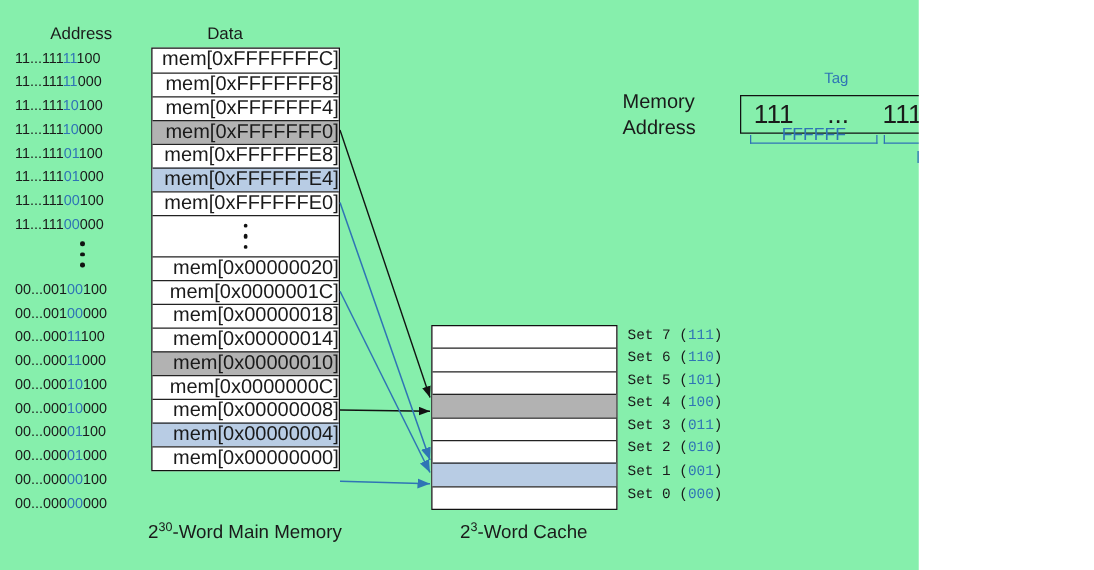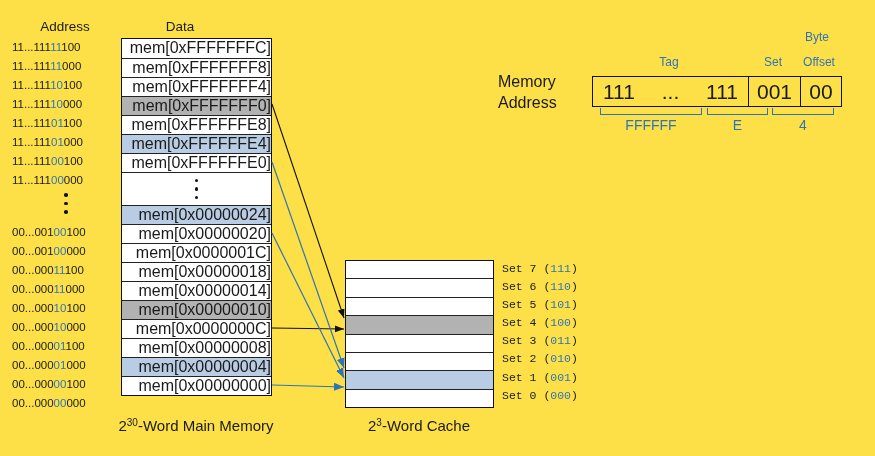--- a/index.html
+++ b/index.html
@@ -1,16 +1,16 @@
 <!DOCTYPE html>
 <html><head>
 <meta charset="utf-8">
 <style>
   html,body{margin:0;padding:0;background:#fff;}
-  .canvas{position:relative;width:875px;height:456px;background:#fde047;overflow:hidden;
+  .canvas{position:relative;width:735px;height:456px;background:#86efac;overflow:hidden;
           font-family:"Liberation Sans",sans-serif;color:#1a1a1a;}
   .abs{position:absolute;}
   
   .colhead{font-size:13.5px;text-align:center;}
   
   .addr-col{width:110px;text-align:left;padding-left:12px;}
   .arow{height:19px;line-height:19px;font-size:11.5px;white-space:pre;}
   .bits-blue{color:#2F74B5;}
   
   .mem-table{left:121px;top:38px;width:151px;border:1.5px solid #111;background:#fff;box-sizing:border-box;}
@@ -94,21 +94,20 @@
     <div class="mrow" data-hl="">mem[0xFFFFFFE8]</div>
     <div class="mrow" data-hl="blue">mem[0xFFFFFFE4]</div>
     <div class="mrow" data-hl="">mem[0xFFFFFFE0]</div>
     <div class="mdots">
         <span class="dots">
           <i></i>
           <i></i>
           <i></i>
         </span>
       </div>
-    <div class="mrow" data-hl="blue">mem[0x00000024]</div>
     <div class="mrow" data-hl="">mem[0x00000020]</div>
     <div class="mrow" data-hl="">mem[0x0000001C]</div>
     <div class="mrow" data-hl="">mem[0x00000018]</div>
     <div class="mrow" data-hl="">mem[0x00000014]</div>
     <div class="mrow" data-hl="gray">mem[0x00000010]</div>
     <div class="mrow" data-hl="">mem[0x0000000C]</div>
     <div class="mrow" data-hl="">mem[0x00000008]</div>
     <div class="mrow" data-hl="blue">mem[0x00000004]</div>
     <div class="mrow" data-hl="">mem[0x00000000]</div>
   </div>
@@ -176,17 +175,17 @@
       <span>111</span>
     </div>
     <div class="cell cell-set">001</div>
     <div class="cell cell-off">00</div>
   </div>
 
   <div class="abs brkt" style="left:600px;top:108px;width:102px;"></div>
   <div class="abs brkt" style="left:707px;top:108px;width:61px;"></div>
   <div class="abs brkt" style="left:772px;top:108px;width:62px;"></div>
 
-  <div class="abs hexlab blue" style="left:601px;top:117px;width:100px;">FFFFFF</div>
+  <div class="abs hexlab blue" style="left:601px;top:99px;width:100px;">FFFFFF</div>
   <div class="abs hexlab blue" style="left:707px;top:117px;width:61px;">E</div>
   <div class="abs hexlab blue" style="left:772px;top:117px;width:62px;">4</div>
 
 </div>
 
 </body></html>

